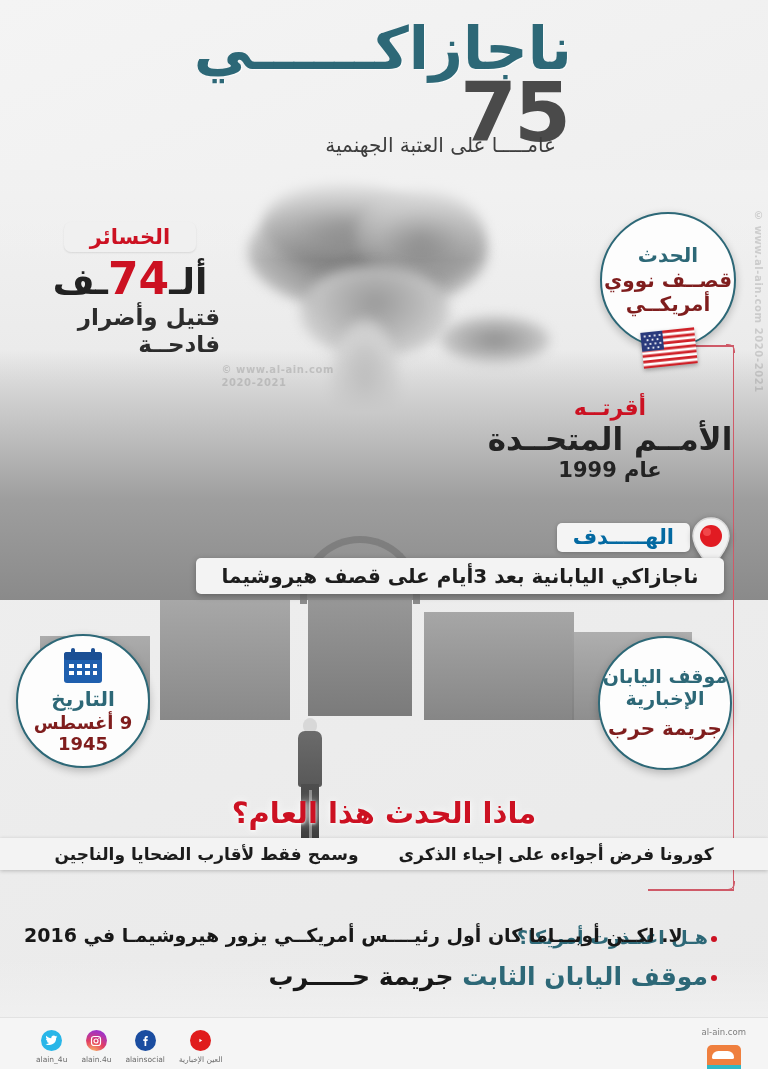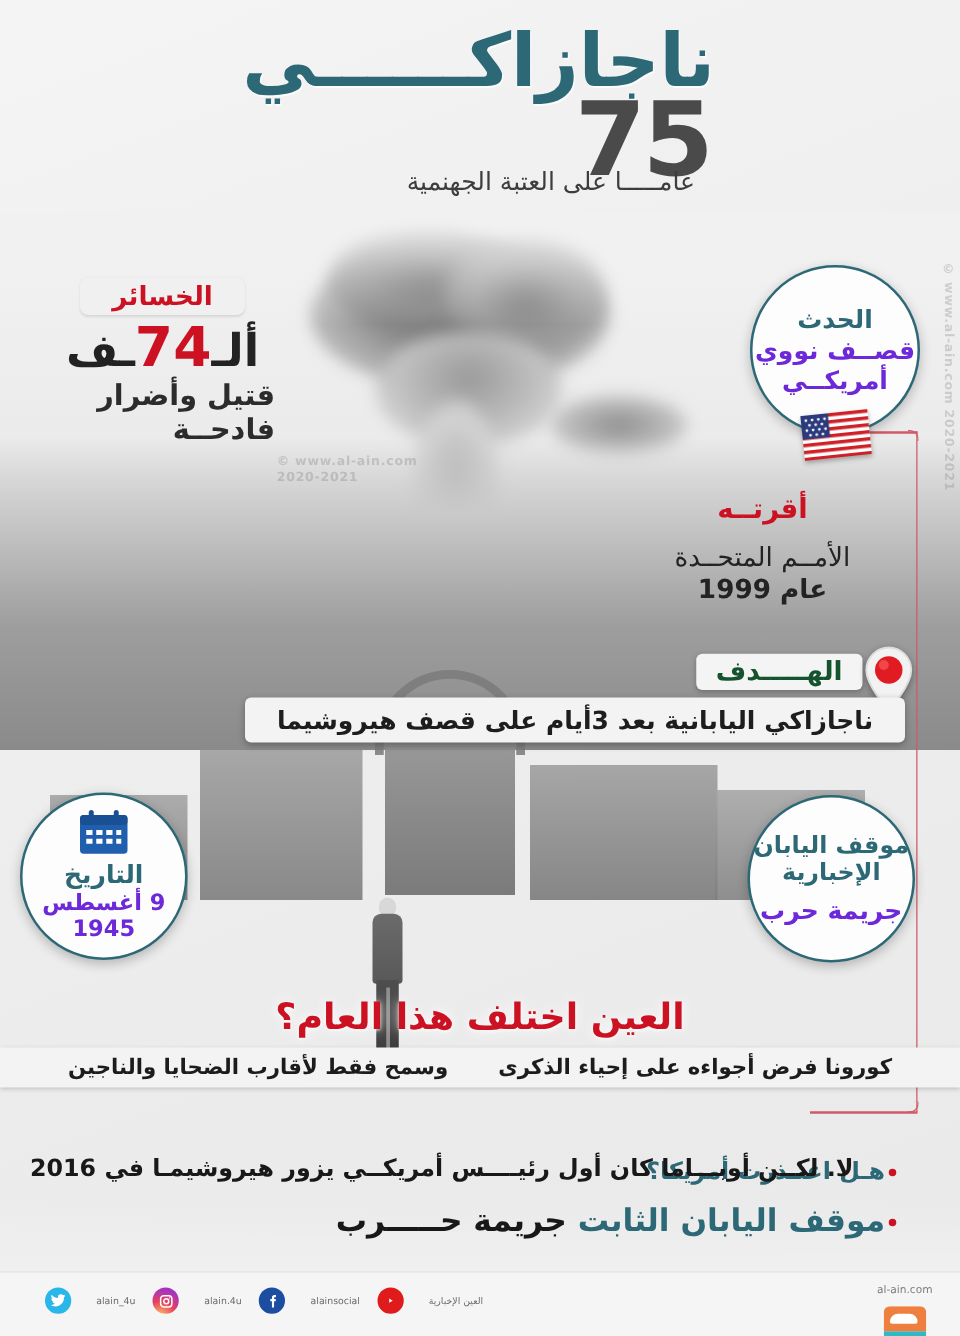--- a/index.html
+++ b/index.html
@@ -129,42 +129,42 @@
 
   
   .circle {
     position:absolute; border-radius:50%;
     background:#fdfdfd; border:2px solid #2d6877;
     box-shadow:0 3px 9px rgba(0,0,0,.24);
     display:flex; flex-direction:column; align-items:center; justify-content:center;
     text-align:center;
   }
   .circle .c-head { color:#2d6877; font-weight:bold; line-height:1.14; }
-  .circle .c-body { color:#6d28d9; font-weight:bold; line-height:1.2; }
+  .circle .c-body { color:#7f1d1d; font-weight:bold; line-height:1.2; }
 
   #circle-event { right:32px; top:212px; width:136px; height:136px; }
   #circle-event .c-head { font-size:20px; }
   #circle-event .c-body { font-size:20px; margin-top:2px; }
 
   #circle-date { right:618px; top:634px; width:134px; height:134px; border-color:#2d6877; }
   #circle-date .c-head { font-size:20px; }
   #circle-date .c-body { font-size:18px; margin-top:1px; }
 
   #circle-japan { right:36px; top:636px; width:134px; height:134px; }
   #circle-japan .c-head { font-size:19px; }
   #circle-japan .c-body { font-size:20px; margin-top:6px; }
 
   .usa-flag { position:absolute; right:72px; top:330px; width:54px; height:36px;
               filter: drop-shadow(0 2px 2px rgba(0,0,0,.3)); transform: rotate(-6deg); }
   .cal-icon { width:42px; height:38px; margin-bottom:3px; }
 
   
   .un-block { position:absolute; right:28px; top:395px; width:260px; text-align:center; }
   .un-title { color:#cc1122; font-size:22px; font-weight:bold; }
-  .un-l1 { color:#232323; font-size:21px; font-weight:normal; margin-top:14px; }
+  .un-l1 { color:#232323; font-size:31px; font-weight:bold; margin-top:1px; }
   .un-l2 { color:#232323; font-size:21px; font-weight:bold; margin-top:1px; }
 
   
   .conn-v {
     position:absolute; right:34px; top:345px; width:1.5px; height:545px;
     background:#cf5a68;
   }
   .conn-top-h {
     position:absolute; right:34px; top:345px; width:86px; height:1.5px; background:#cf5a68;
   }
@@ -173,21 +173,21 @@
   }
   .conn-corner-t { position:absolute; right:33px; top:344px; width:9px; height:9px;
      border-top:1.5px solid #cf5a68; border-right:1.5px solid #cf5a68; border-radius:0 7px 0 0; }
   .conn-corner-b { position:absolute; right:33px; top:881px; width:9px; height:9px;
      border-bottom:1.5px solid #cf5a68; border-right:1.5px solid #cf5a68; border-radius:0 0 7px 0; }
 
   
   .target-label {
     position:absolute; right:78px; top:523px;
     background:#f4f4f4; padding:2px 16px 3px; border-radius:5px;
-    color:#14532d; font-size:21px; font-weight:bold;
+    color:#0369a1; font-size:21px; font-weight:bold;
     box-shadow:0 1px 4px rgba(0,0,0,.25);
   }
   .pin {
     position:absolute; right:36px; top:516px; width:42px; height:54px;
     filter: drop-shadow(0 2px 3px rgba(0,0,0,.35));
   }
   .target-bar {
     position:absolute; right:44px; top:558px; left:196px; height:36px;
     background:#f3f3f3; border-radius:5px;
     display:flex; align-items:center; justify-content:center;
@@ -232,21 +232,21 @@
 
   
   .footer {
     position:absolute; left:0; right:0; bottom:0; height:52px;
     background:#f5f5f5; border-top:1px solid #e2e2e2;
   }
   .social {
     position:absolute; left:36px; top:12px; display:flex; align-items:center; gap:14px;
     direction:ltr;
   }
-  .s-item { display:flex; align-items:center; gap:20px; }
+  .s-item { display:flex; align-items:center; gap:4px;flex-direction:column; }
   .s-item .s-label { font-size:7.5px; color:#6b6b6b; }
   .s-ico { width:21px; height:21px; border-radius:50%;
            display:flex; align-items:center; justify-content:center; }
   .brand { position:absolute; right:22px; top:9px; display:flex; align-items:center; gap:8px; direction:ltr;flex-direction:column; }
   .brand-url { font-size:8.5px; color:#7d7d7d; }
   .brand-logo { width:34px; height:30px; border-radius:5px; overflow:hidden;
                 display:flex; flex-direction:column; }
   .brand-logo .top { flex:2; background:#ef7f3e; position:relative; }
   .brand-logo .bot { flex:1; background:#2fb8c6; }
   .brand-logo .top::after{ content:""; position:absolute; left:5px; top:6px; width:22px; height:8px;
@@ -392,21 +392,21 @@
     <div class="c-head">التاريخ</div>
     <div class="c-body">9 أغسطس 1945</div>
   </div>
 
   <div class="circle" id="circle-japan">
     <div class="c-head">موقف اليابان الإخبارية</div>
     <div class="c-body">جريمة حرب</div>
   </div>
 
   <div class="q-banner">
-    <span>العين اختلف هذا العام؟</span>
+    <span>ماذا الحدث هذا العام؟</span>
   </div>
   <div class="a-bar">
     <span>كورونا فرض أجواءه على إحياء الذكرى</span>
     <span>وسمح فقط لأقارب الضحايا والناجين</span>
   </div>
 
   <div class="qa-area">
     <div class="qa-q">
       <span class="dot"></span><span>هـل اعتـذرت أمريكا؟</span>
     </div>

